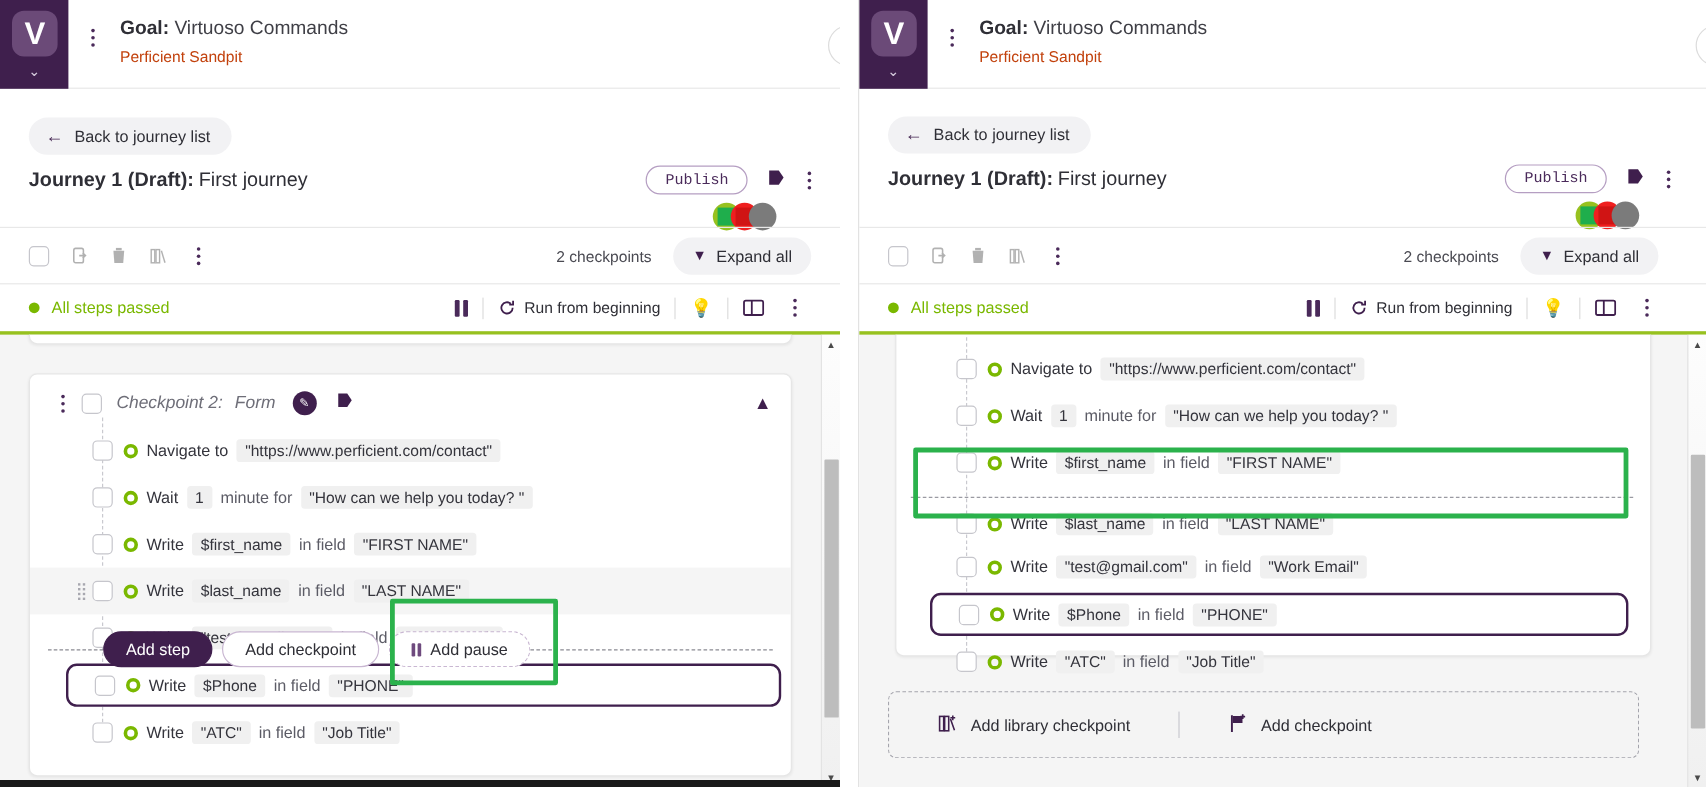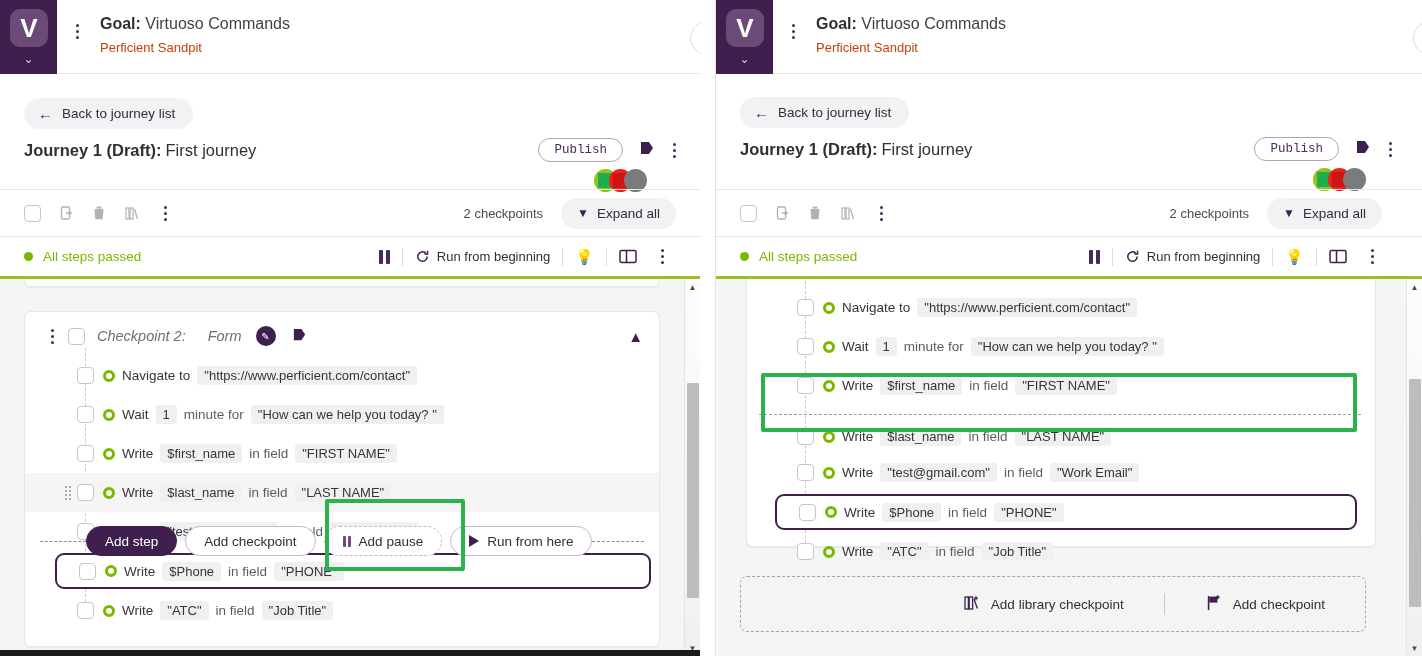--- a/index.html
+++ b/index.html
@@ -166,21 +166,21 @@
   .tri { width:0;height:0;border-left:10px solid #3f1f4d;border-top:6px solid transparent;border-bottom:6px solid transparent;}
   .mini-pause { display:flex; gap:2px; }
   .mini-pause i { width:3px;height:11px;background:#6e4a7e;display:block;border-radius:1px;}
 
   
   .hl-green { position:absolute; border:4px solid #2bb24c; border-radius:2px; pointer-events:none; }
 
   
   .addcp {
     position:absolute; left:24px; right:40px; height:56px; border:1px dashed #a5a5ad;
-    border-radius:7px; background:#f4f4f4; display:flex; align-items:center; justify-content:flex-end; gap:0;
+    border-radius:7px; background:#f4f4f4; display:flex; align-items:center; justify-content:flex-start; gap:0;
   }
   .addcp-btn { display:flex; align-items:center; gap:10px; font-size:13.5px; color:#2f2f36; padding:0 40px; cursor:pointer; }
   .addcp-sep { width:1px; height:22px; background:#c9c9cf; }
 
   
   .vscroll { position:absolute; top:0; bottom:0; width:16px; background:linear-gradient(#fdfdfd,#f0f0f0); border-left:1px solid #e3e3e3;}
   .vscroll .arw { position:absolute; left:0; right:0; height:16px; display:flex; align-items:center; justify-content:center; font-size:8px; color:#4a4a4a;}
   .vscroll .arw.up { top:0; }
   .vscroll .arw.dn { bottom:0; }
   .vscroll .thumb { position:absolute; left:2px; width:12px; background:#bdbdbd; border-radius:1px;}
@@ -324,21 +324,21 @@
         <div class="card" style="position:absolute; left:24px; right:24px; top:32px; padding-bottom:16px;">
           <div class="cp-header">
             <span class="kebab-dots" style="margin-left:12px">
                 <i></i>
                 <i></i>
                 <i></i>
               </span>
             <span class="sq-check" style="margin-left:14px"></span>
             <span class="cp-title">
               <b>Checkpoint 2:</b>
-              <span style="margin-left:18px">Form</span>
+              <span style="margin-left:6px">Form</span>
             </span>
             <span class="pencil-badge">✎</span>
             <span class="cp-tag">
               <svg width="15" height="15" viewBox="0 0 16 16">
                   <path d="M2 2h8l4 6-4 6H2z" fill="#3f1f4d"></path>
                 </svg>
             </span>
             <span class="chev-up">▲</span>
           </div>
 
@@ -437,24 +437,20 @@
           <div class="pbtn primary">Add step</div>
           <div class="pbtn ghost" style="margin-left:8px;">
             <span>Add checkpoint</span>
           </div>
           <div class="pbtn dashed" style="margin-left:8px;">
             <span class="mini-pause">
                 <i></i>
                 <i></i>
               </span>
             <span>Add pause</span>
-          </div>
-          <div class="pbtn ghost" style="margin-left:8px;">
-            <span class="tri"></span>
-            <span>Run from here</span>
           </div>
           <span class="popup-dash"></span>
         </div>
 
         <div class="hl-green" style="left:325px; top:220px; width:140px; height:72px;"></div>
       </div>
 
       <div class="vscroll" style="right:0;">
         <div class="arw up">▲</div>
         <div class="thumb" style="top:104px; height:215px;"></div>

